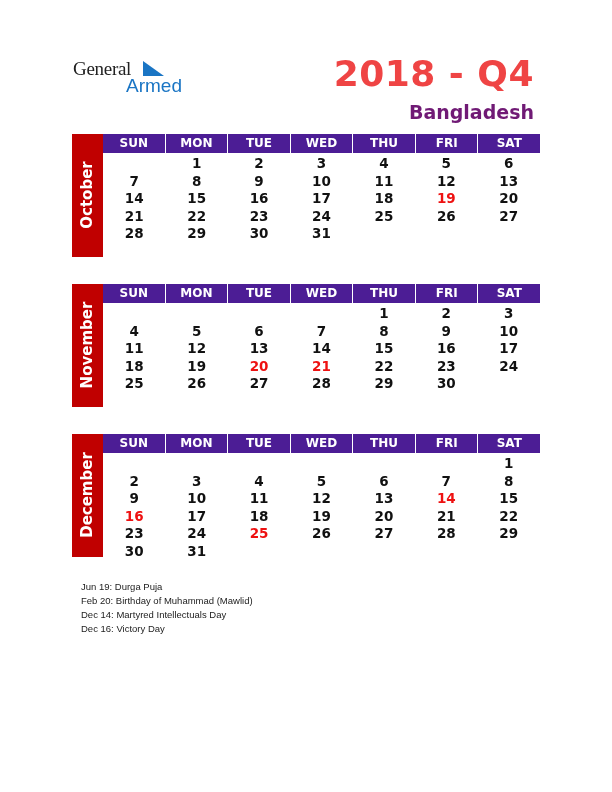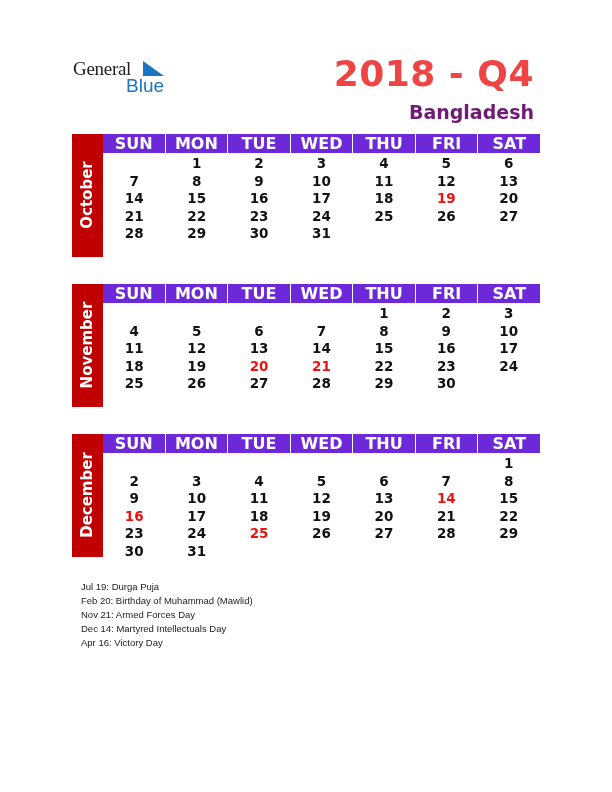--- a/index.html
+++ b/index.html
@@ -8,40 +8,40 @@
   .logo-general { position:absolute; left:0; top:0; font-family:Liberation Serif, serif; font-size:19px; color:#222; letter-spacing:-0.3px; white-space:nowrap; }
   .logo-blue { position:absolute; left:53px; top:17px; font-family:"Liberation Sans", sans-serif; font-size:19px; color:#1a75c4; white-space:nowrap; }
   .logo-tri-wrap { position:absolute; left:70px; top:3px; width:21px; height:15px; }
   .logo-tri-wrap svg { display:block; }
   .title { position:absolute; right:78px; top:53px; font-size:36px; font-weight:bold; color:#ef4444; white-space:nowrap; font-family:"DejaVu Sans", sans-serif; letter-spacing:0.5px; }
   .country { position:absolute; right:78px; top:101px; font-size:19px; font-weight:bold; color:#701a75; white-space:nowrap; }
   .month { position:absolute; left:72px; width:468px; height:123px; }
   .month-side { position:absolute; left:0; top:0; width:31px; height:123px; background:#c00000; }
   .month-name { position:absolute; left:15px; top:61px; transform:translate(-50%,-50%) rotate(-90deg); color:#fff; font-weight:bold; font-size:15px; white-space:nowrap; }
   .hdr { position:absolute; left:31px; top:0; width:437px; height:19px; display:flex; }
-  .hdr-cell { flex:1; background:#6d28d9; color:#fff; font-weight:bold; font-size:16px; text-align:center; line-height:19px; border-right:1.5px solid #fff; box-sizing:border-box; }
+  .hdr-cell { flex:1; background:#4c1d95; color:#fff; font-weight:bold; font-size:12px; text-align:center; line-height:19px; border-right:1.5px solid #fff; box-sizing:border-box; }
   .hdr-cell:last-child { border-right:none; }
   .grid { position:absolute; left:31px; top:21px; width:437px; }
   .row { display:flex; height:17.5px; }
   .day { flex:1; text-align:center; font-weight:bold; font-size:13.5px; color:#111; line-height:17.5px; }
   .day.holiday { color:#ee1111; }
   .holidays { position:absolute; left:81px; top:580px; font-family:"Liberation Sans", sans-serif; font-size:9.5px; color:#222; }
   .holiday-line { height:14px; line-height:14px; white-space:nowrap; }
 </style>
 </head>
 <body>
 
 <div class="logo">
   <span class="logo-general">General</span>
   <span class="logo-tri-wrap">
     <svg width="21" height="15" viewBox="0 0 21 15">
         <polygon points="0,0 21,15 0,15" fill="#1a75c4"></polygon>
       </svg>
   </span>
-  <span class="logo-blue">Blue</span>
+  <span class="logo-blue">Armed</span>
 </div>
 
 <div class="title">2018 - Q4</div>
 <div class="country">Bangladesh</div>
 
 <div id="months">
     <div class="month" style="top: 134px;">
       <div class="month-side">
         <div class="month-name">October</div>
       </div>
@@ -229,18 +229,17 @@
           <div class="day"></div>
           <div class="day"></div>
           <div class="day"></div>
           <div class="day"></div>
         </div>
       </div>
     </div>
   </div>
 
 <div class="holidays" id="holiday-list">
-    <div class="holiday-line">Jul 19: Durga Puja</div>
+    <div class="holiday-line">Jun 19: Durga Puja</div>
     <div class="holiday-line">Feb 20: Birthday of Muhammad (Mawlid)</div>
-    <div class="holiday-line">Nov 21: Armed Forces Day</div>
     <div class="holiday-line">Dec 14: Martyred Intellectuals Day</div>
-    <div class="holiday-line">Apr 16: Victory Day</div>
+    <div class="holiday-line">Dec 16: Victory Day</div>
   </div>
 
 </body></html>

